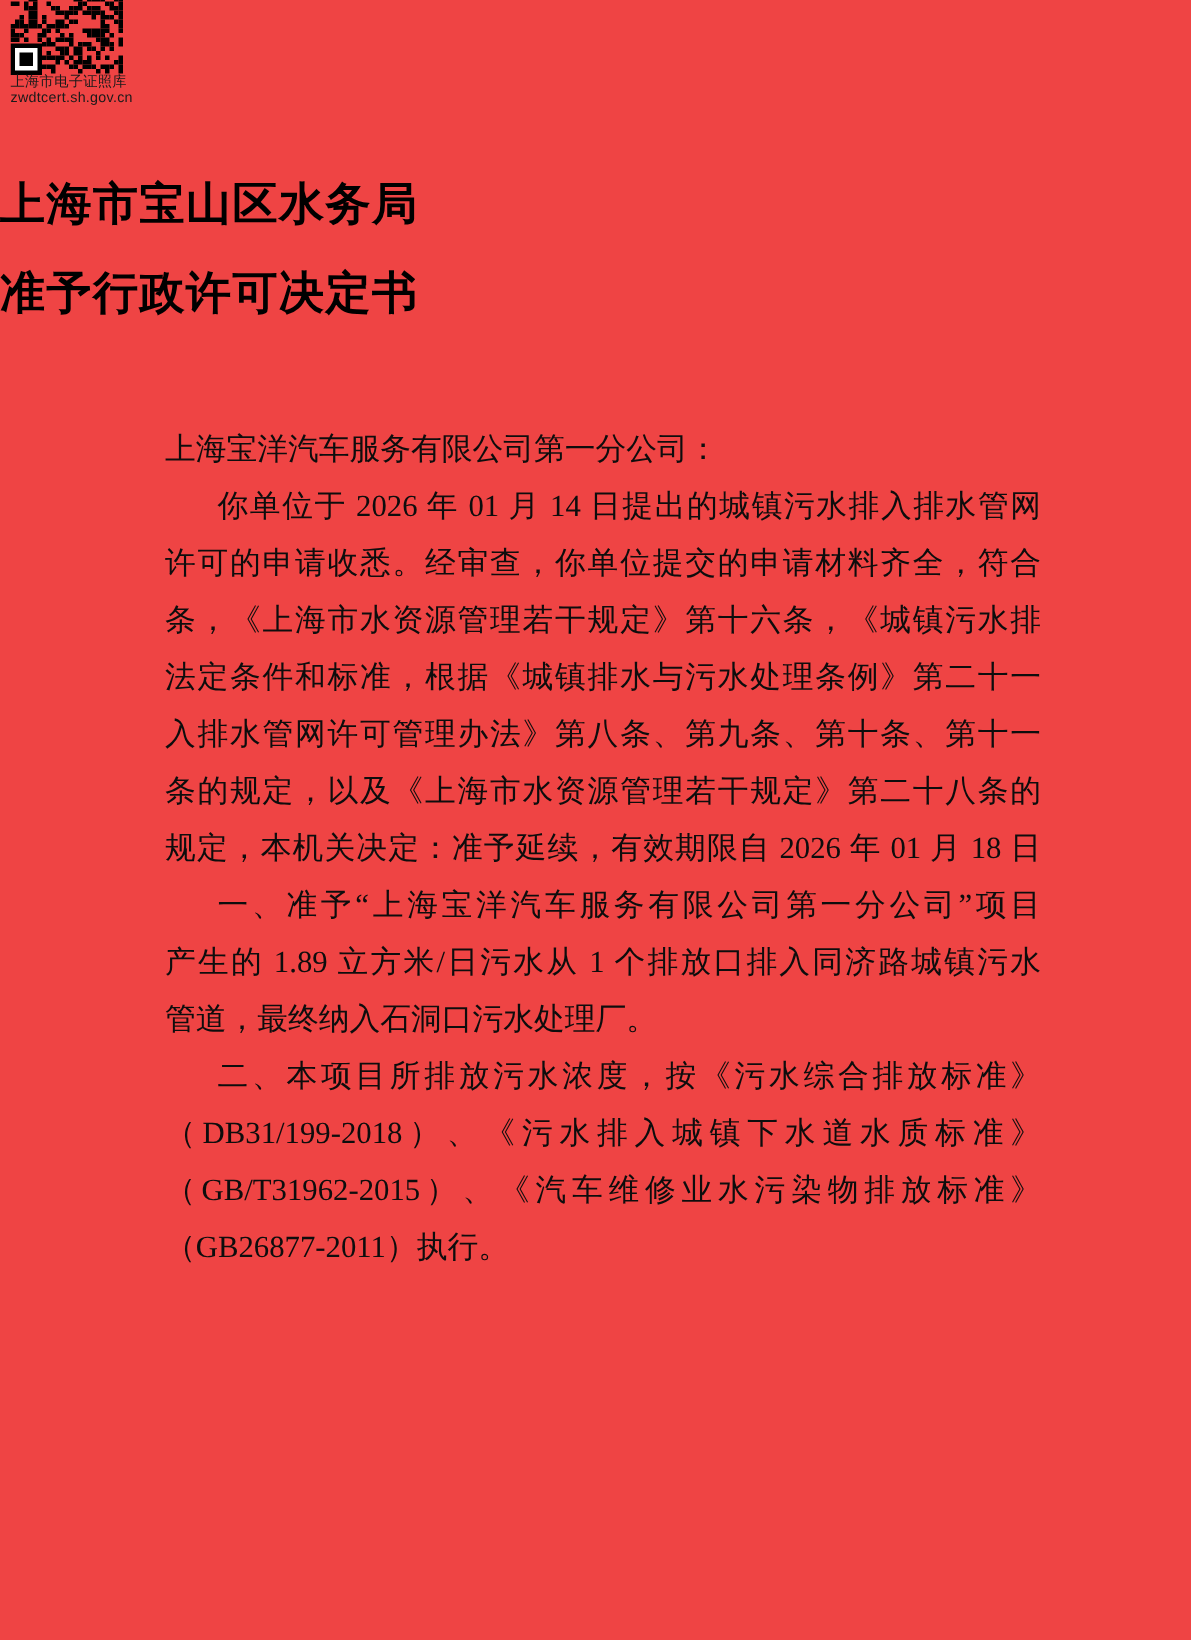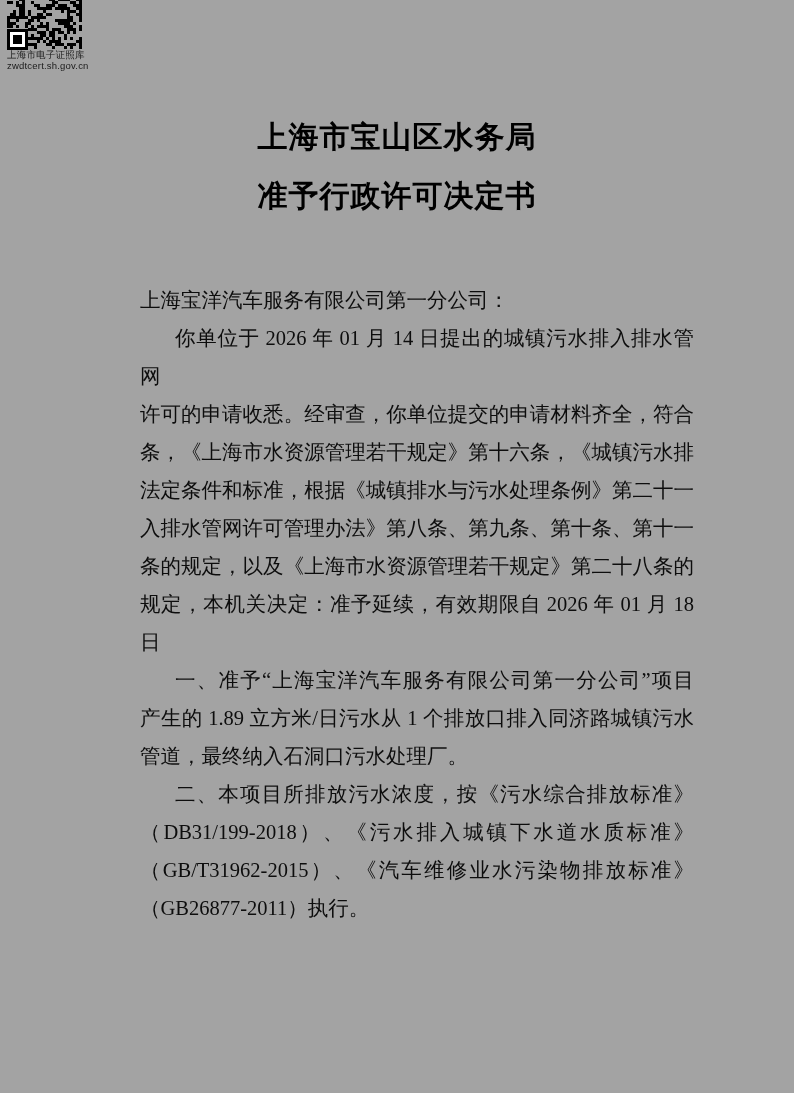--- a/index.html
+++ b/index.html
@@ -1,20 +1,20 @@
 <!DOCTYPE html>
 <html><head>
 <meta charset="utf-8">
 <style>
   html, body { margin: 0; padding: 0; background: #e8e8e8; }
   .page {
     position: relative;
     width: 794px;
     height: 1093px;
-    background: #a3a3a3;
+    background: #ef4444;
     margin: 0 auto;
     overflow: hidden;
     font-family: "Liberation Serif", "DejaVu Serif", serif;
     color: #111111;
   }
 
   
   .qr-block {
     position: absolute;
     left: 7px;
@@ -30,21 +30,21 @@
     color: #1a1a1a;
     white-space: nowrap;
   }
 
   
   .header-block {
     position: absolute;
     top: 120px;
     left: 0;
     width: 100%;
-    text-align: center;
+    text-align: left;
     color: #000000;
   }
   .org-title, .doc-title {
     font-size: 30px;
     font-weight: 700;
     line-height: 33px;
     letter-spacing: 1px;
   }
   .doc-title { margin-top: 26px; }
 
@@ -61,21 +61,21 @@
   
   .body-text {
     position: absolute;
     left: 110px;
     top: 281px;
     width: 584px;
     font-size: 20.5px;
     line-height: 38px;
     color: #0d0d0d;
   }
-  .bline { min-height: 38px; margin-left: 30px; }
+  .bline { min-height: 38px; }
   .bline.indent { text-indent: 35px; }
   .bline.fill {
     text-align: justify;
     text-align-last: justify;
   }
 </style>
 </head>
 <body>
 
 <div class="page">

